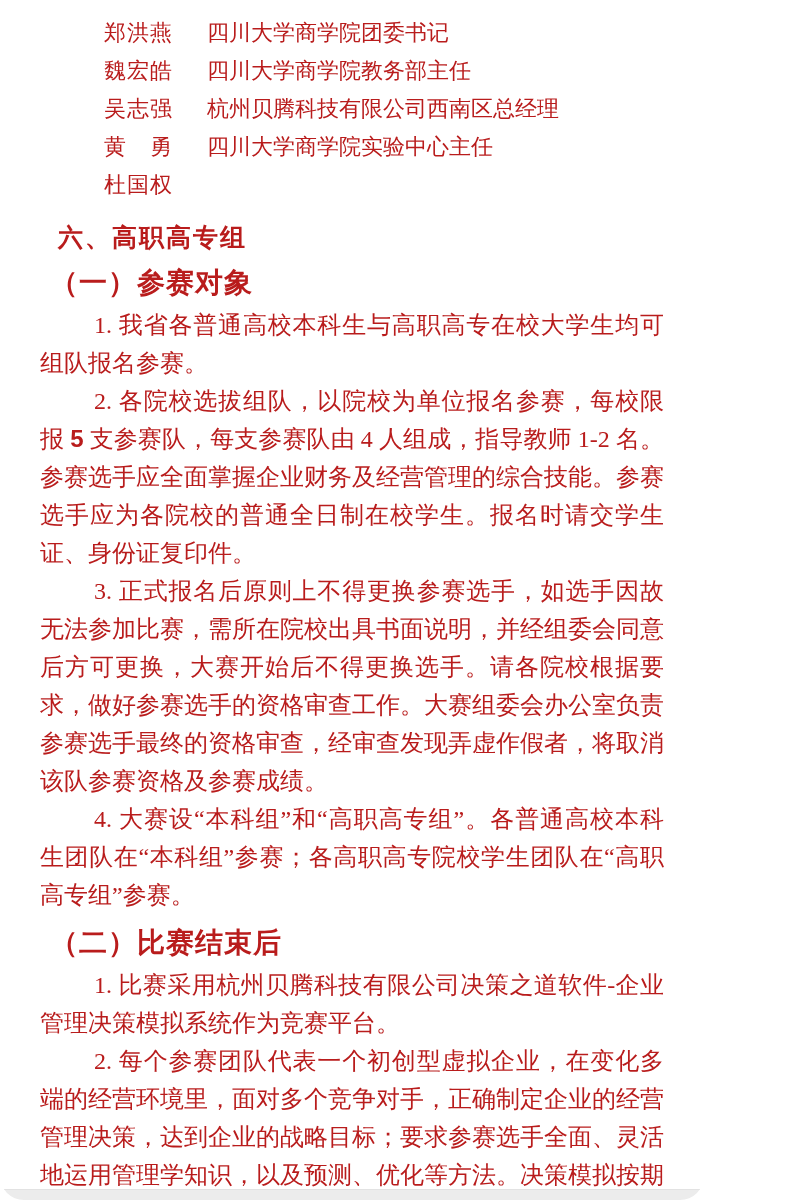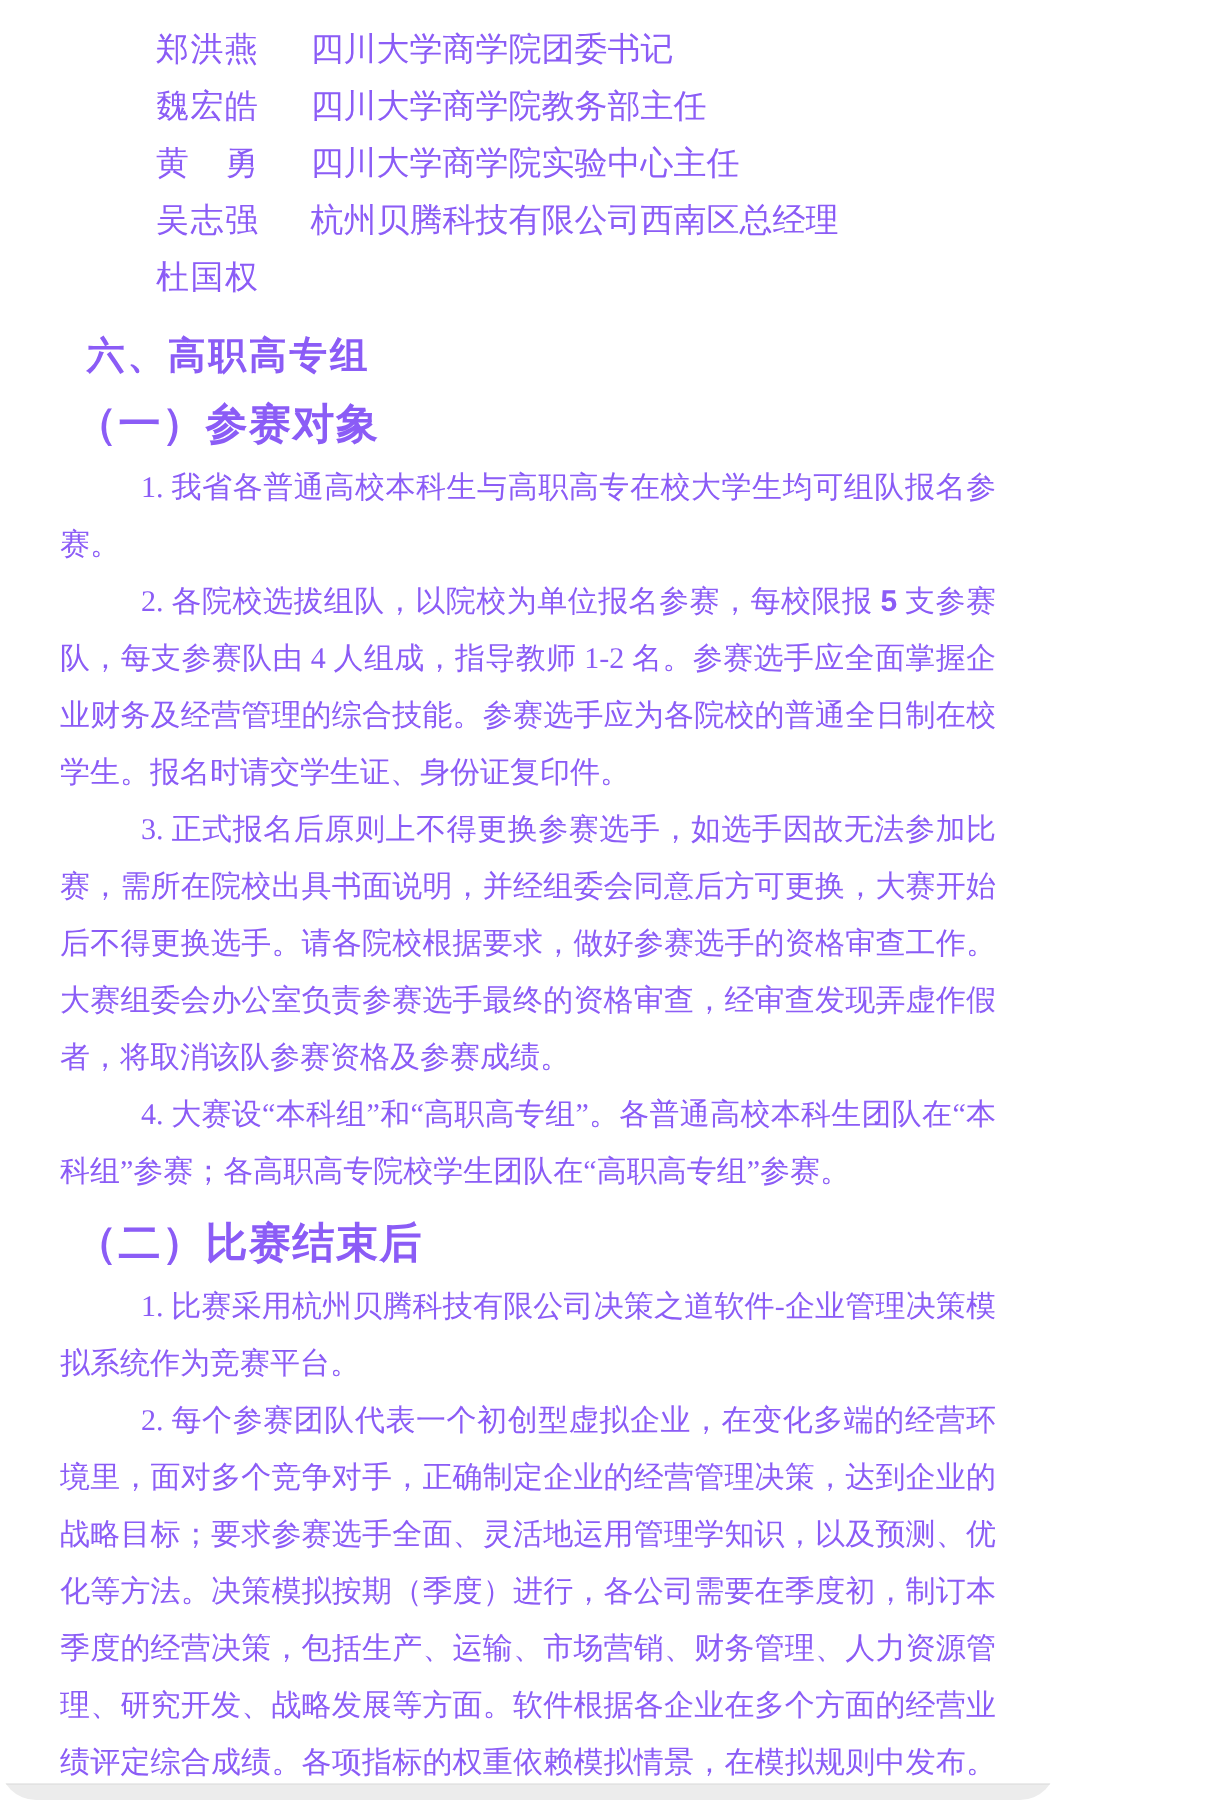--- a/index.html
+++ b/index.html
@@ -6,21 +6,21 @@
     margin: 0;
     padding: 0;
     background: #ffffff;
   }
   .page {
     position: relative;
     width: 704px;
     height: 1200px;
     background: #ffffff;
     overflow: hidden;
-    color: #8b5cf6;
+    color: #b91c1c;
     font-family: "Liberation Serif", "DejaVu Serif", serif;
     border-radius: 24px;
   }
   .content {
     padding: 14px 40px 0 40px;
   }
   .member-list {
     margin-left: 64px;
   }
   .member-row {
@@ -48,21 +48,21 @@
   .h2 {
     font-family: "Liberation Sans", "DejaVu Sans", sans-serif;
     font-weight: bold;
     font-size: 28px;
     line-height: 30px;
     margin: 14px 0 8px 10px;
     letter-spacing: 1px;
   }
   .para {
     margin: 0;
-    font-size: 20px;
+    font-size: 24px;
     line-height: 38px;
     text-align: justify;
     text-indent: 54px;
   }
   .num-bold {
     font-family: "Liberation Sans", "DejaVu Sans", sans-serif;
     font-weight: bold;
   }
   .bottom-edge {
     position: absolute;
@@ -83,26 +83,26 @@
     <div class="member-list">
       <div class="member-row">
         <span class="member-name">郑洪燕</span>
         <span class="member-title">四川大学商学院团委书记</span>
       </div>
       <div class="member-row">
         <span class="member-name">魏宏皓</span>
         <span class="member-title">四川大学商学院教务部主任</span>
       </div>
       <div class="member-row">
+        <span class="member-name">吴志强</span>
+        <span class="member-title">杭州贝腾科技有限公司西南区总经理</span>
+      </div>
+      <div class="member-row">
         <span class="member-name">黄　勇</span>
         <span class="member-title">四川大学商学院实验中心主任</span>
-      </div>
-      <div class="member-row">
-        <span class="member-name">吴志强</span>
-        <span class="member-title">杭州贝腾科技有限公司西南区总经理</span>
       </div>
       <div class="member-row">
         <span class="member-name">杜国权</span>
       </div>
     </div>
 
     <div class="h1">六、高职高专组</div>
 
     <div class="h2">（一）参赛对象</div>
 

